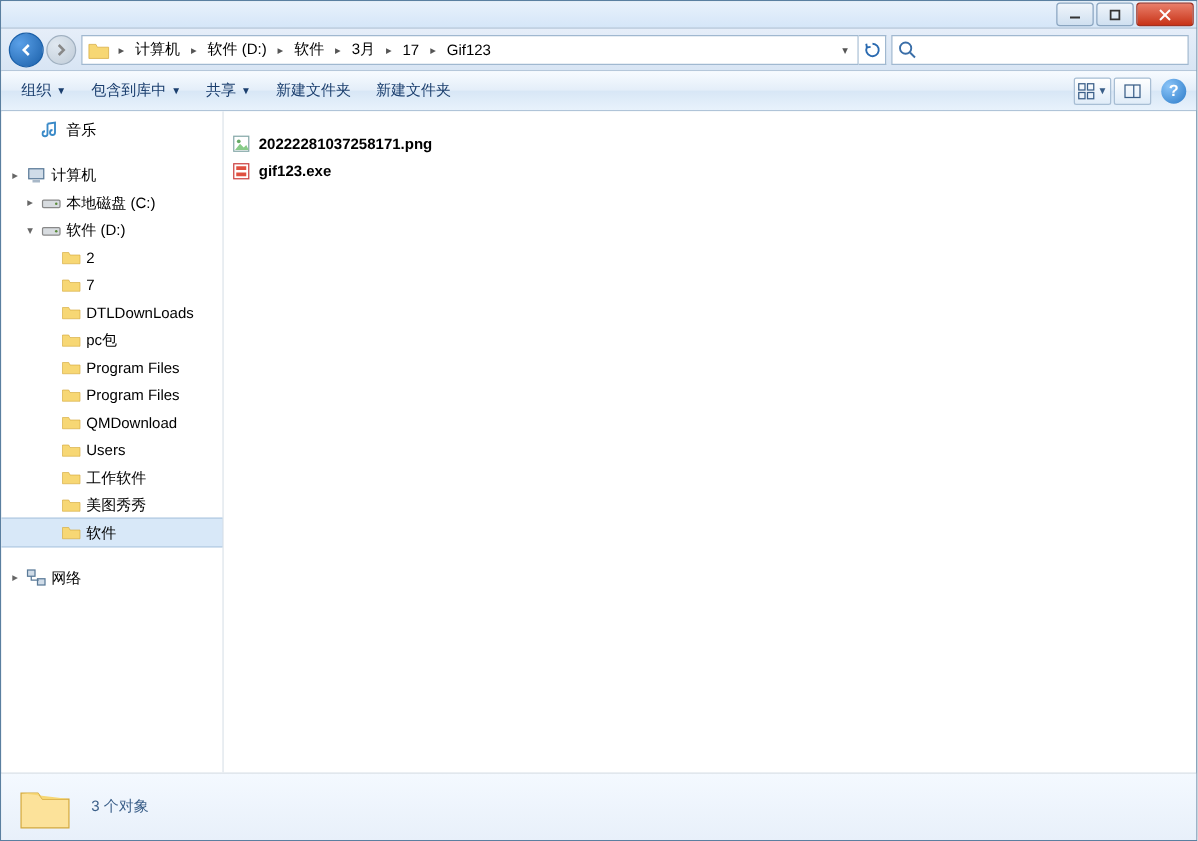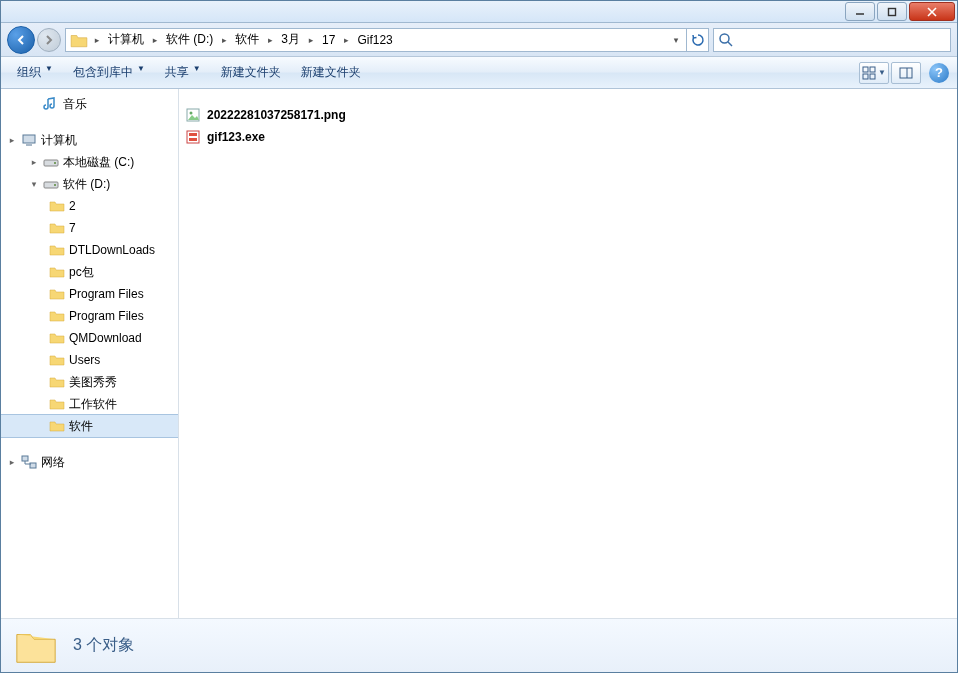--- a/index.html
+++ b/index.html
@@ -28,50 +28,50 @@
 .bc-spacer { flex:1; }
 .bc-drop { width:16px; height:100%; display:flex; align-items:center; justify-content:center; color:#555; cursor:pointer; font-size:9px; }
 .bc-refresh { width:22px; height:24px; border:1px solid #a0b8d0; border-left:none; background:#fff; display:flex; align-items:center; justify-content:center; cursor:pointer; }
 
 .searchbox { width:238px; height:24px; background:#fff; border:1px solid #a0b8d0; display:flex; align-items:center; padding:0 4px; }
 .searchbox input { border:none; outline:none; flex:1; font-size:12px; color:#888; font-style:italic; }
 .searchbox .sicon { width:16px; height:16px; color:#3a6ea8; cursor:pointer; }
 
 
 .toolbar { height:32px; background: linear-gradient(#f7fbff,#e4eef9 48%,#d8e7f6 52%,#e8f2fc); border-bottom:1px solid #b0c4d8; display:flex; align-items:center; padding:0 8px; gap:4px; }
-.toolbar .titem { padding:4px 8px; display:flex; gap:4px; cursor:pointer; border-radius:2px; color:#1a3e6e; }
+.toolbar .titem { padding:4px 8px; display:flex; align-items:center; gap:4px; cursor:pointer; border-radius:2px; color:#1a3e6e; }
 .toolbar .titem .dd { font-size:8px; color:#1a3e6e; }
 .toolbar .spacer { flex:1; }
 .toolbar .view-btns { display:flex; gap:2px; }
 .toolbar .view-btns .vbtn { width:30px; height:22px; border:1px solid #a8bed4; border-radius:2px; background:linear-gradient(#fff,#e0ecf8); display:flex; align-items:center; justify-content:center; cursor:pointer; color:#3a5e88; }
 .toolbar .help { width:20px; height:20px; border-radius:50%; background:radial-gradient(circle at 30% 30%,#8ac4f8,#2a7ac8); color:#fff; display:flex; align-items:center; justify-content:center; font-weight:bold; font-size:13px; cursor:pointer; margin-left:4px;}
 
 
 .main { flex:1; display:flex; overflow:hidden; }
 .sidebar { width:178px; border-right:1px solid #d8e0e8; background:#fff; overflow-y:auto; padding:4px 0; }
 .sb-item { display:flex; align-items:center; height:22px; padding-left:6px; gap:4px; cursor:pointer; white-space:nowrap; overflow:hidden; }
 .sb-item.selected { background:#d8e8f8; outline:1px solid #a8c4e0; }
 .sb-item .exp { width:10px; font-size:9px; color:#666; text-align:center; }
 .sb-item .noexp { width:10px; }
 .sb-indent-0 { padding-left:6px; }
-.sb-indent-1 { padding-left:28px; }
+.sb-indent-1 { padding-left:18px; }
 .sb-indent-2 { padding-left:34px; }
 .sb-icon { width:16px; height:16px; display:flex; align-items:center; justify-content:center; flex-shrink:0; }
 .sb-label { font-size:12px; color:#000; }
 .sb-gap { height:14px; }
 
 .content { flex:1; background:#fff; padding:15px 4px; overflow-y:auto;font-weight:bold; }
 .file-item { display:flex; align-items:center; height:22px; padding-left:2px; gap:6px; cursor:pointer; }
 .file-icon { width:16px; height:16px; display:flex; align-items:center; justify-content:center; }
 .file-label { font-size:12px; }
 
 
 .details { height:54px; border-top:1px solid #d8e0e8; background:linear-gradient(#f4f9ff,#e8f0fa); display:flex; align-items:center; padding:3px 12px; gap:14px; }
 .details .big-folder { width:46px; height:46px; }
-.details .dtext { color:#3a5e88; font-size:16px; }
+.details .dtext { color:#3a5e88; font-size:12px; }
 
 
 .folder-svg { fill:#f7d774; stroke:#d4a83a; stroke-width:0.5; }
 .drive-svg { fill:#d8dce0; stroke:#888; }
 </style>
 </head>
 <body>
 
 <div class="window">
 
@@ -300,30 +300,30 @@
             </span>
             <span class="sb-label">Users</span>
           </div>
           <div class="sb-item sb-indent-2">
             <span class="noexp"></span>
             <span class="sb-icon">
               <svg viewBox="0 0 16 16">
                 <path class="folder-svg" d="M1 4 h5 l1 2 h8 v7 h-14 z"></path>
               </svg>
             </span>
+            <span class="sb-label">工作软件</span>
+          </div>
+          <div class="sb-item sb-indent-2">
+            <span class="noexp"></span>
+            <span class="sb-icon">
+              <svg viewBox="0 0 16 16">
+                <path class="folder-svg" d="M1 4 h5 l1 2 h8 v7 h-14 z"></path>
+              </svg>
+            </span>
             <span class="sb-label">美图秀秀</span>
-          </div>
-          <div class="sb-item sb-indent-2">
-            <span class="noexp"></span>
-            <span class="sb-icon">
-              <svg viewBox="0 0 16 16">
-                <path class="folder-svg" d="M1 4 h5 l1 2 h8 v7 h-14 z"></path>
-              </svg>
-            </span>
-            <span class="sb-label">工作软件</span>
           </div>
           <div class="sb-item sb-indent-2 selected">
             <span class="noexp"></span>
             <span class="sb-icon">
               <svg viewBox="0 0 16 16">
                 <path class="folder-svg" d="M1 4 h5 l1 2 h8 v7 h-14 z"></path>
               </svg>
             </span>
             <span class="sb-label">软件</span>
           </div>

